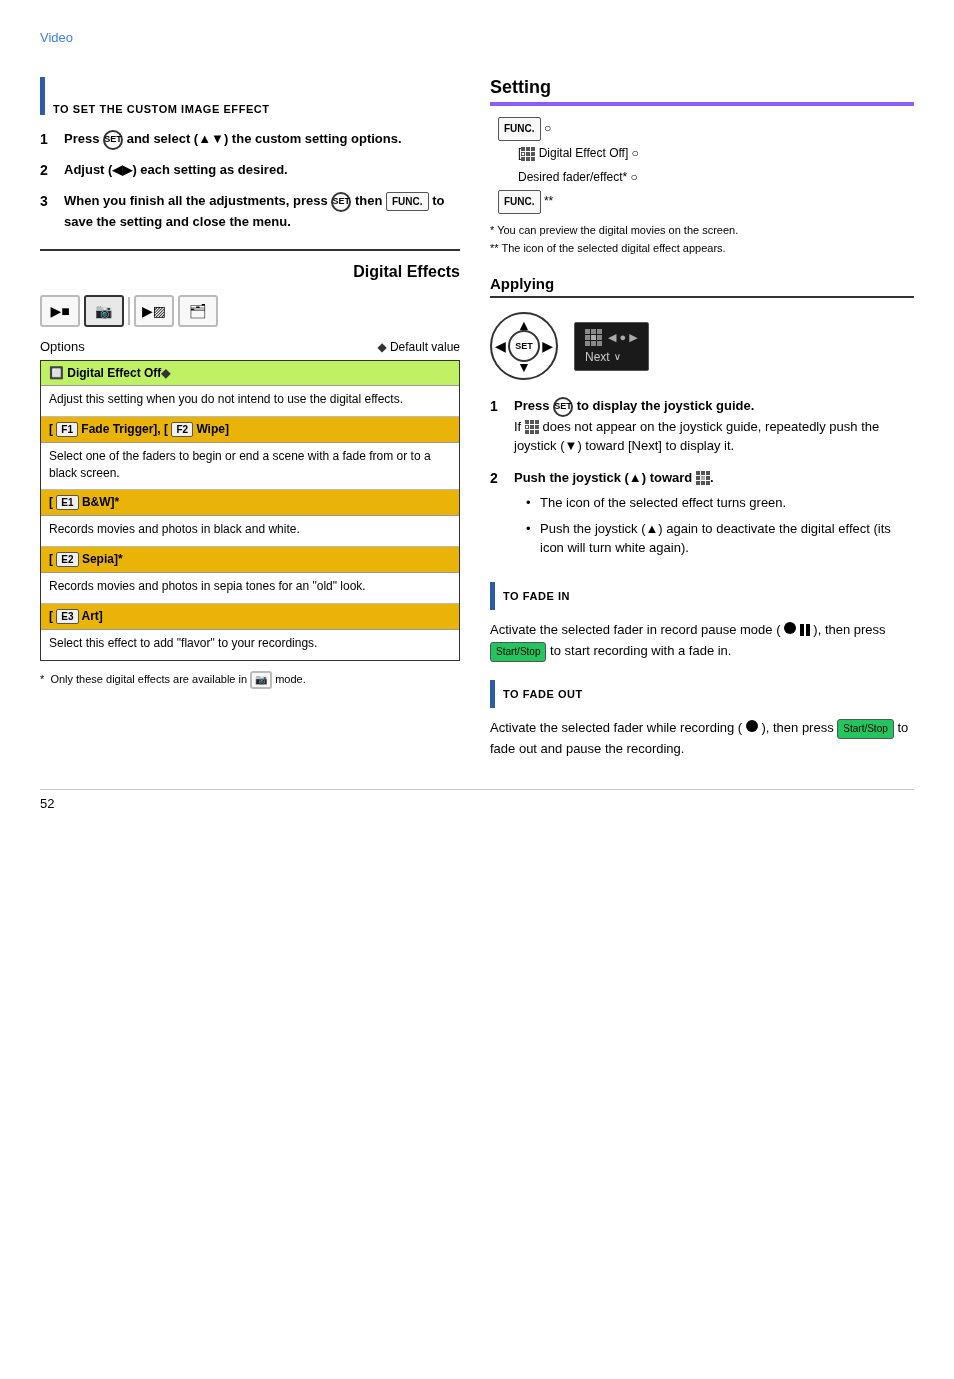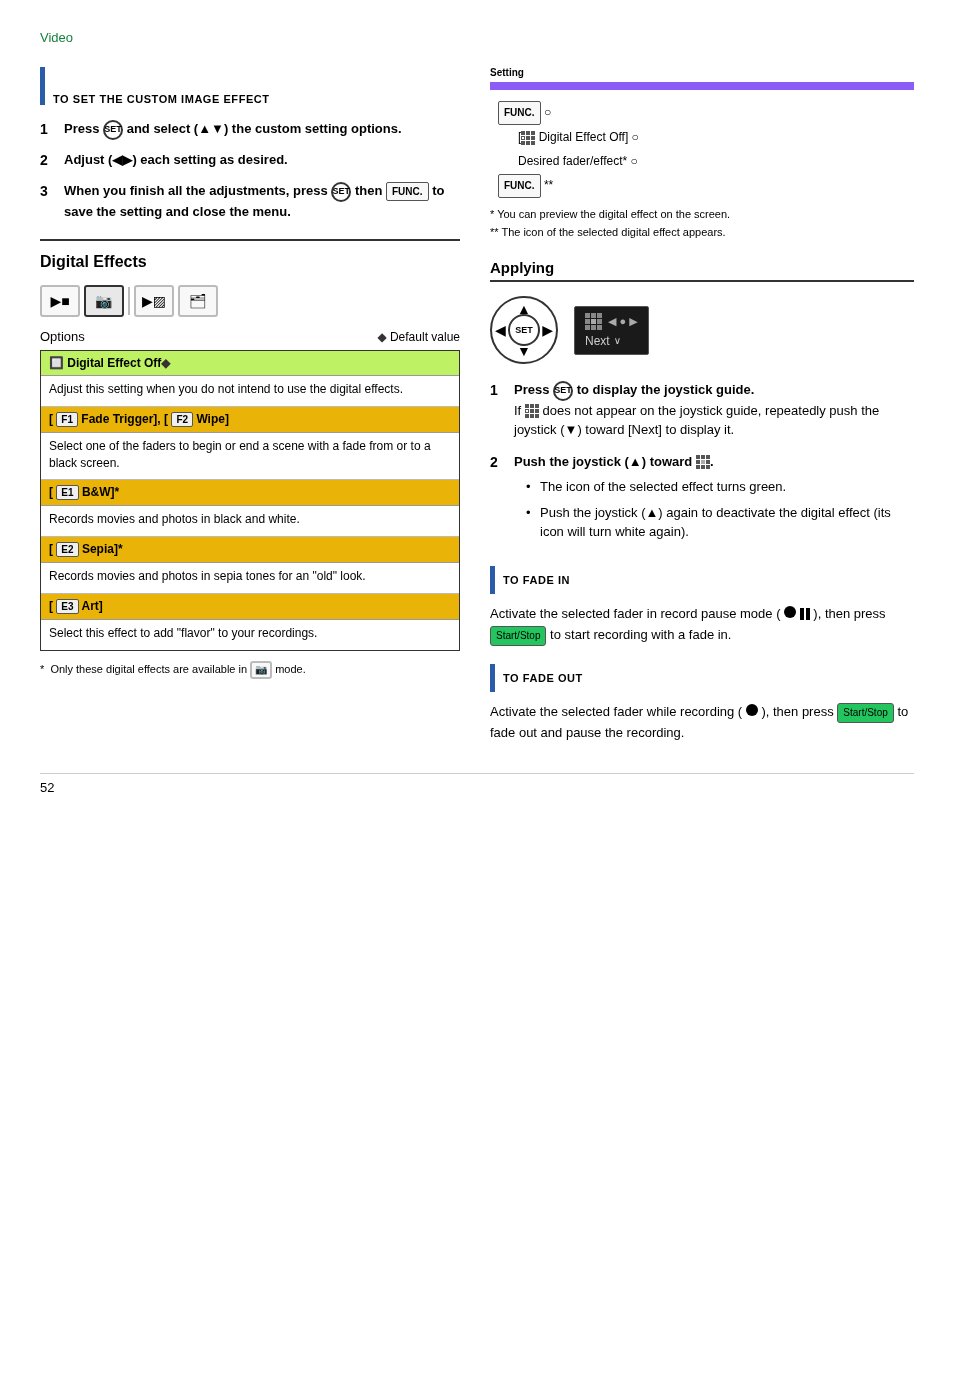--- a/index.html
+++ b/index.html
@@ -7,22 +7,22 @@
       font-family: Arial, sans-serif;
       font-size: 13px;
       background: #fff;
       color: #000;
       width: 954px;
       min-height: 1379px;
       padding: 30px 40px;
     }
     .page-header {
       font-size: 13px;
-      color: #15803d;
-      margin-bottom: 22px;
+      color: #3b82f6;
+      margin-bottom: 32px;
     }
     .two-col {
       display: flex;
       gap: 30px;
       margin-top: 10px;
     }
     .left-col {
       width: 420px;
       flex-shrink: 0;
     }
@@ -82,20 +82,21 @@
       vertical-align: middle;
     }
     .divider-section {
       border-top: 2px solid #333;
       margin: 18px 0 12px 0;
     }
     .digital-effects-title {
       font-size: 16px;
       font-weight: bold;
       margin-bottom: 14px;
+      text-align: right;
     }
     .mode-icons {
       display: flex;
       gap: 4px;
       margin-bottom: 12px;
       align-items: center;
     }
     .mode-icon-box {
       width: 40px; height: 32px;
       border: 2px solid #bbb;
@@ -158,23 +159,23 @@
       background: #f0f0f0;
       font-weight: bold;
     }
     .footnote {
       font-size: 11px;
       margin-top: 10px;
       line-height: 1.5;
     }
     
     .setting-title {
-      font-size: 10px;
-      font-weight: bold;
-      border-bottom: 8px solid #8b5cf6;
+      font-size: 18px;
+      font-weight: bold;
+      border-bottom: 4px solid #8b5cf6;
       padding-bottom: 4px;
       margin-bottom: 10px;
     }
     .setting-flow {
       padding-left: 8px;
       font-size: 12px;
       line-height: 2;
     }
     .setting-footnotes {
       font-size: 11px;
@@ -424,21 +425,21 @@
           <span style="width:4px;height:4px;background:#555;"></span>
           <span style="width:4px;height:4px;background:#555;"></span>
           <span style="width:4px;height:4px;background:#555;"></span>
         </span> Digital Effect Off] ○
       </div>
       <div style="margin-left:20px;">Desired fader/effect* ○</div>
       <div><span class="func-box">FUNC.</span> **</div>
     </div>
 
     <div class="setting-footnotes">
-      <div>* You can preview the digital effect on the screen.</div>
+      <div>* You can preview the digital movies on the screen.</div>
       <div>** The icon of the selected digital effect appears.</div>
     </div>
 
     <div class="applying-title">Applying</div>
 
     <div class="applying-diagram">
 
       <div class="joystick-circle">
         <span class="arrow-up">▲</span>
         <span class="arrow-down">▼</span>

